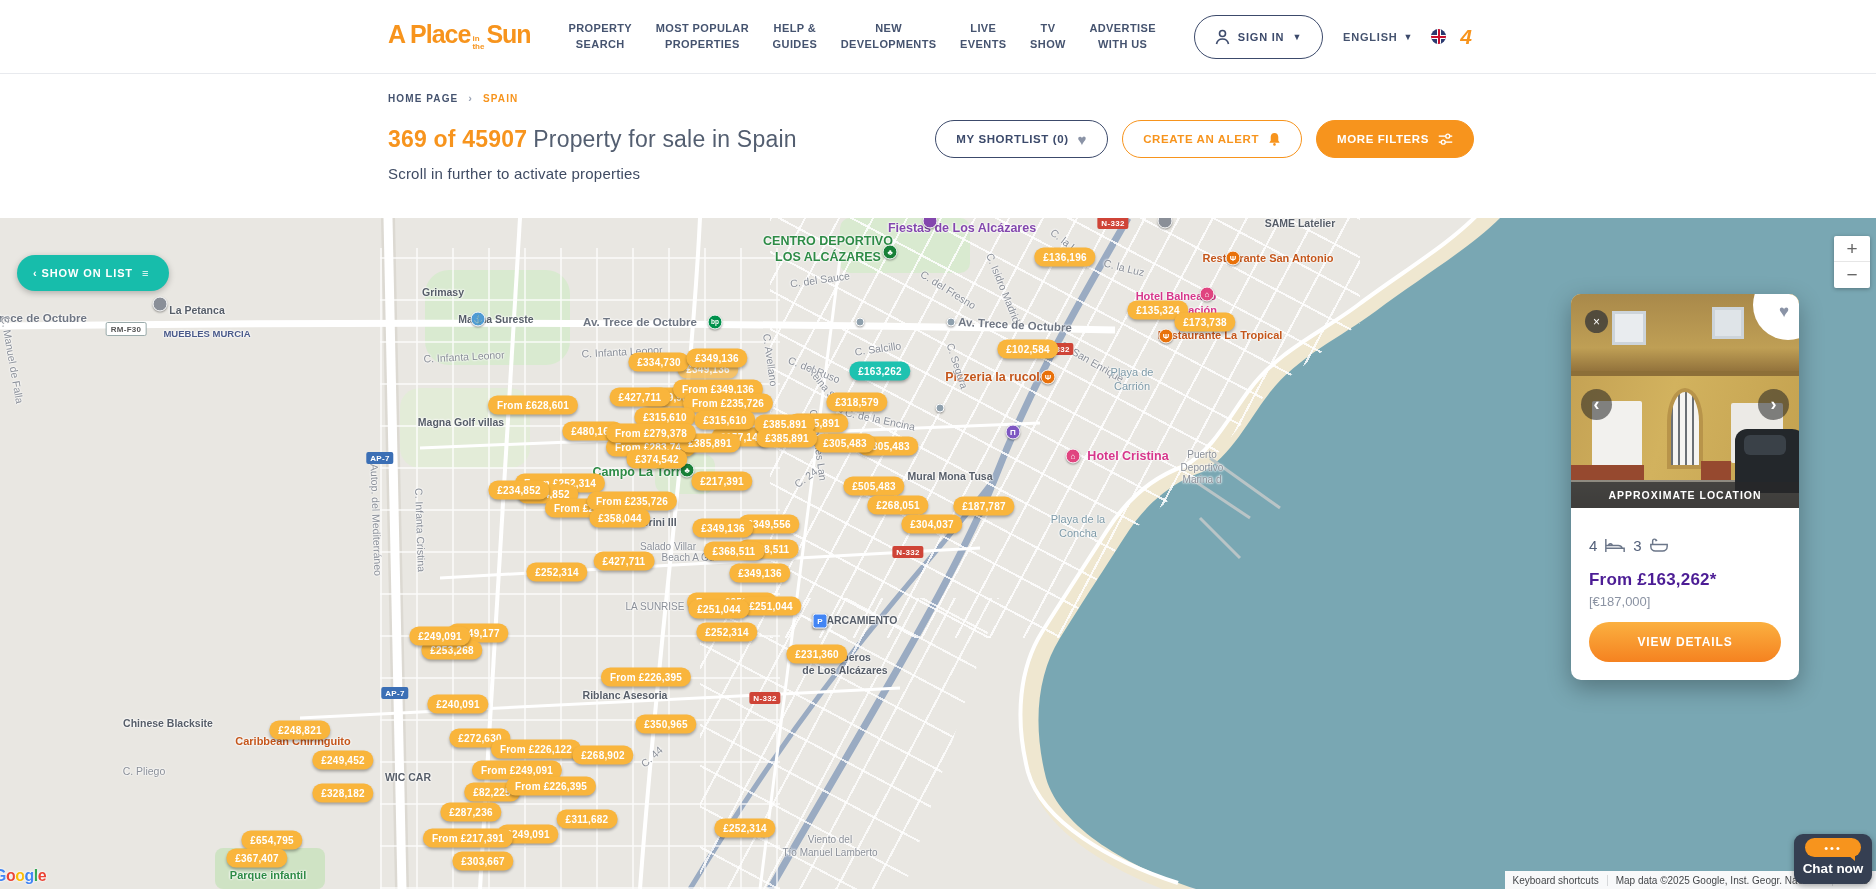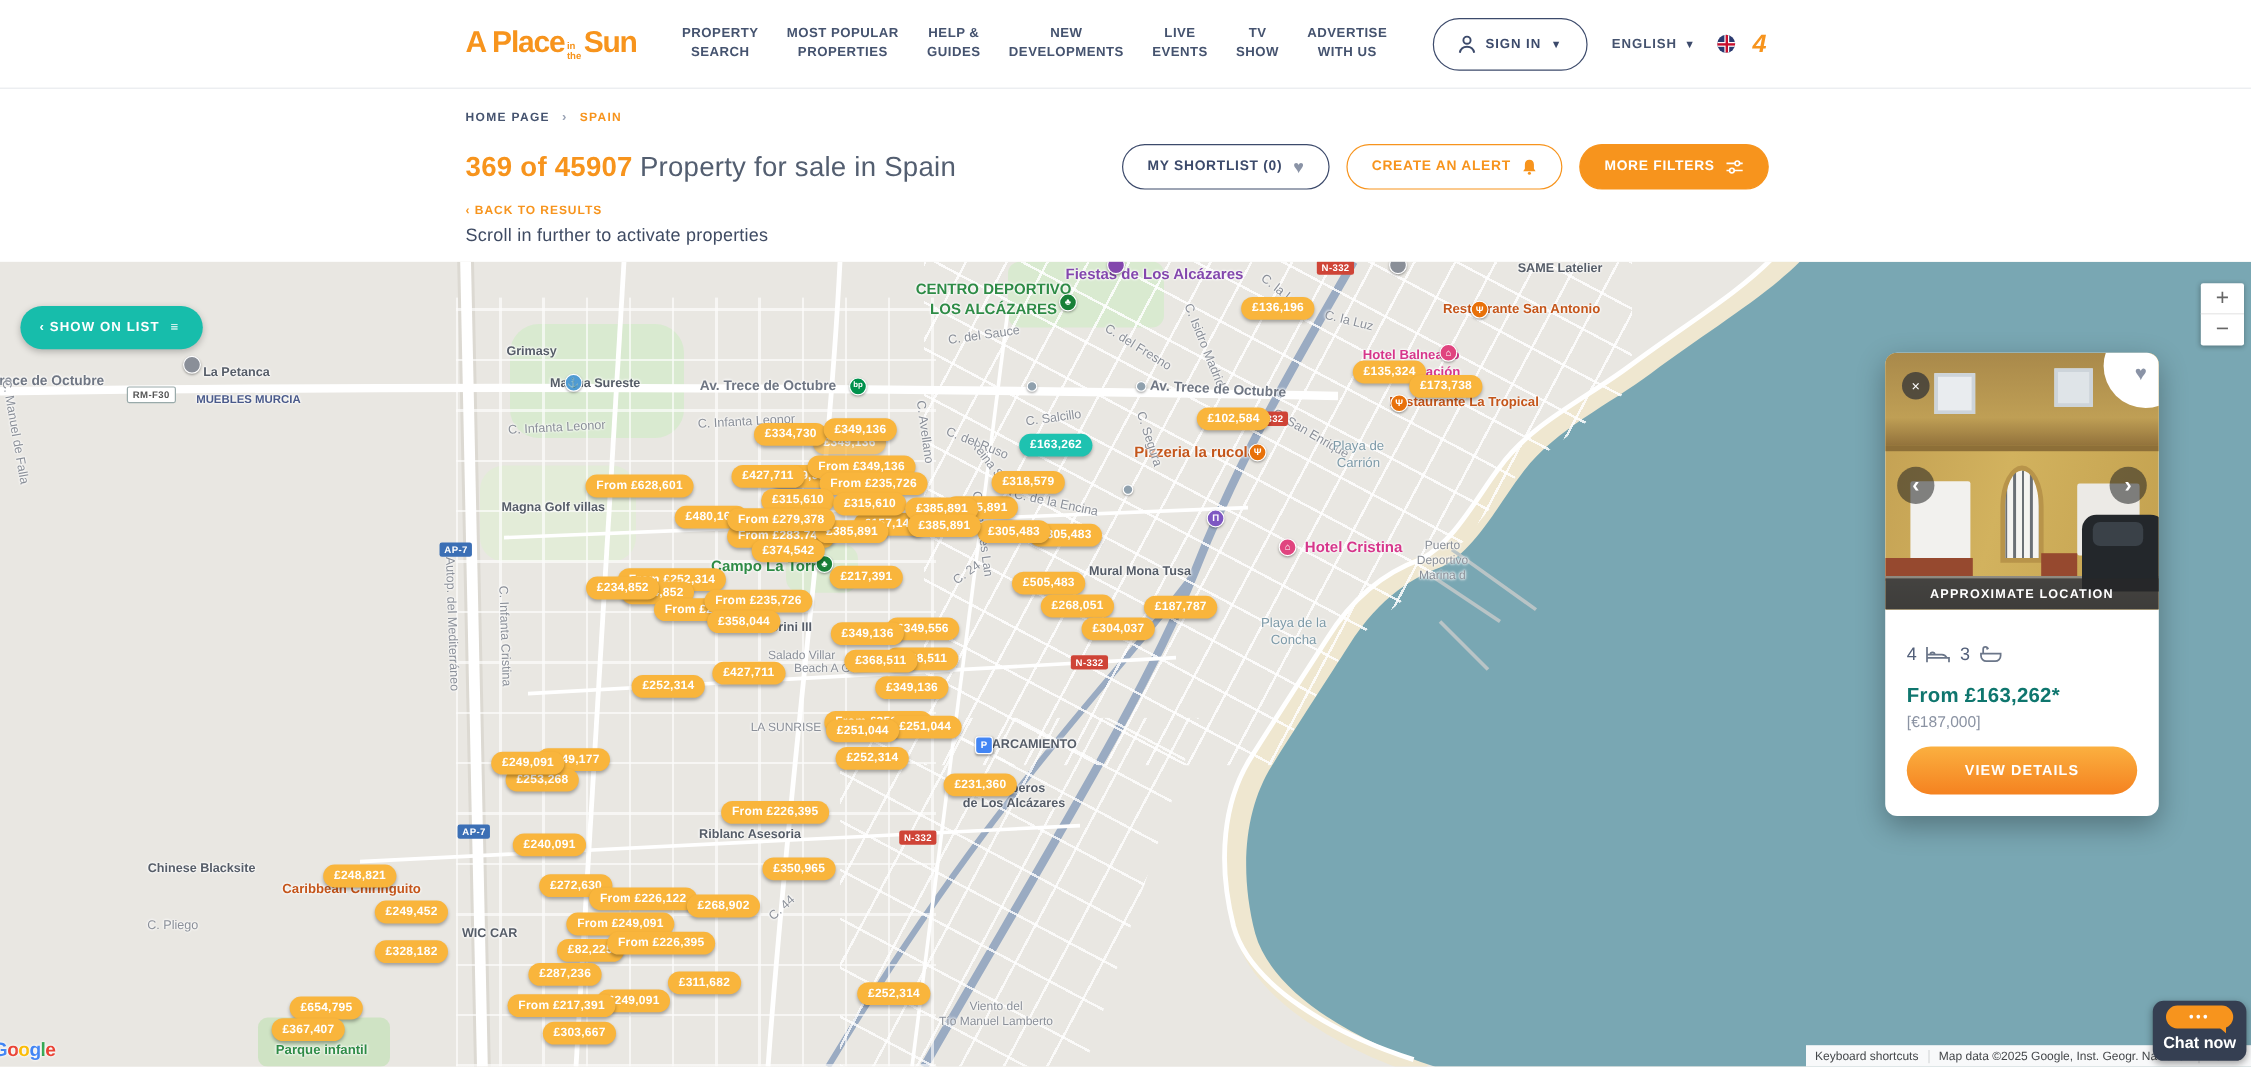--- a/index.html
+++ b/index.html
@@ -165,21 +165,21 @@
   .agent { width:60px; min-width:60px; height:46px; border:1px solid #eee; border-radius:3px;
     display:flex; flex-direction:column; align-items:center; justify-content:center; gap:2px;
     font-size:6.5px; font-weight:700; color:#444; text-align:center; line-height:1.1; }
   .agent .house { width:12px; height:9px; background:#e2574c; position:relative; }
   .agent .house::before { content:""; position:absolute; left:-2px; top:-5px; border-left:8px solid transparent;
     border-right:8px solid transparent; border-bottom:5px solid #7a4ca0; }
   .agent .dr { color:#e2574c; }
   .agent .sub { width:40px; height:3px; background:#d8d8d8; border-radius:2px; }
   .cb-feats { display:flex; align-items:center; gap:7px; margin-top:13px; color:#53607a; font-size:15px; }
   .cb-feats svg { stroke:#6b7689; fill:none; stroke-width:1.6; }
-  .cb-price { margin-top:16px; font-size:17px; font-weight:800; color:#0f766e; letter-spacing:.2px; }
+  .cb-price { margin-top:16px; font-size:17px; font-weight:800; color:#4c1d95; letter-spacing:.2px; }
   .cb-eur { margin-top:4px; font-size:13px; color:#8b93a3; }
   .cb-cta { margin-top:13px; height:40px; border-radius:20px; border:none; width:100%;
     background:linear-gradient(180deg,#fbb040,#f58220); color:#fff; font-size:12px; font-weight:700;
     letter-spacing:.9px; cursor:pointer; font-family:"Liberation Sans",sans-serif; }
 
   
   .chat { position:absolute; right:4px; bottom:5px; z-index:50; width:78px; height:50px;
     background:#353f52; border-radius:9px; display:flex; flex-direction:column; align-items:center;
     cursor:pointer; box-shadow:0 2px 6px rgba(0,0,0,.35); }
   .chat .bubble { margin-top:4px; width:56px; height:19px; background:#F7941D; border-radius:10px;
@@ -261,21 +261,20 @@
           <span>MORE FILTERS</span>
           <svg width="15" height="13" viewBox="0 0 20 17">
             <line x1="1" y1="4" x2="19" y2="4" stroke="#fff" stroke-width="1.8"></line>
             <line x1="1" y1="12" x2="19" y2="12" stroke="#fff" stroke-width="1.8"></line>
             <circle cx="13" cy="4" r="2.6" fill="#F7941D" stroke="#fff" stroke-width="1.8"></circle>
             <circle cx="7" cy="12" r="2.6" fill="#F7941D" stroke="#fff" stroke-width="1.8"></circle>
           </svg>
         </div>
       </div>
     </div>
-    <div class="backrow">‹ BACK TO RESULTS</div>
     <div class="hint">Scroll in further to activate properties</div>
   </section>
 
   <div class="map" id="map">
     <svg class="base" width="1876" height="671" viewBox="0 0 1876 671">
       <rect x="0" y="0" width="1876" height="671" fill="#e9e7e2"></rect>
       <rect x="425" y="52" width="145" height="95" rx="24" fill="#d9ead0"></rect>
       <rect x="400" y="170" width="130" height="80" rx="20" fill="#e3ecd8"></rect>
       <rect x="840" y="0" width="130" height="55" rx="10" fill="#d9ead0"></rect>
       <rect x="655" y="236" width="60" height="40" rx="12" fill="#dcead2"></rect>

